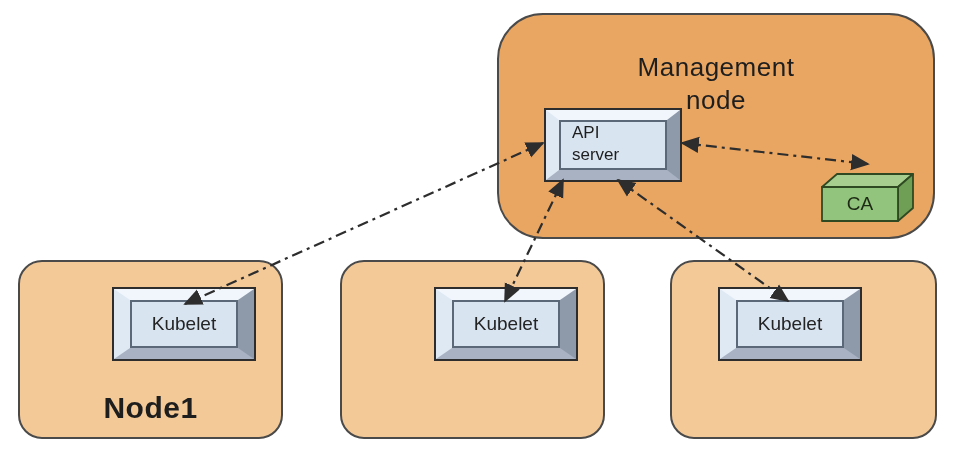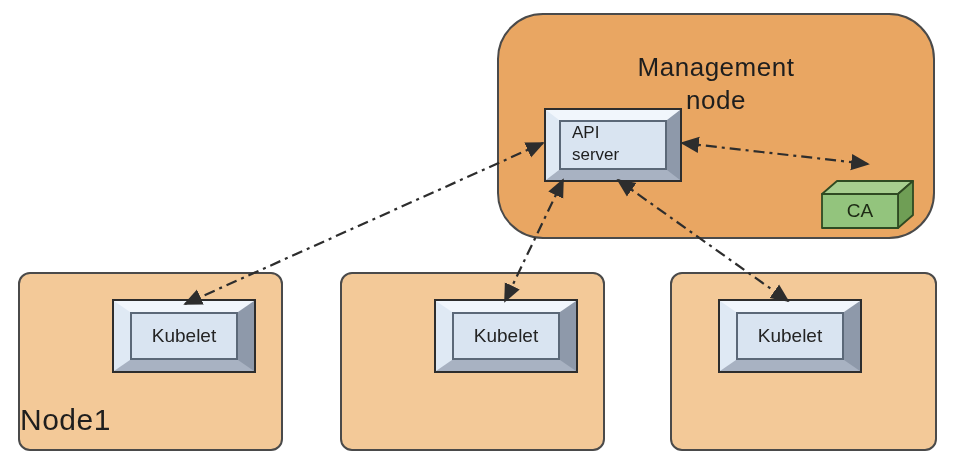--- a/index.html
+++ b/index.html
@@ -34,38 +34,38 @@
     width: 100%;
     text-align: center;
     font-size: 26px;
     line-height: 33px;
     font-weight: 500;
     white-space: pre-line;
     letter-spacing: 0.5px;
   }
   .worker-node {
     position: absolute;
-    top: 272px;
+    top: 260px;
     width: 265px; height: 179px;
     background: #f3c998;
     border: 2.5px solid #4a4a4a;
-    border-radius: 12px;
+    border-radius: 24px;
     box-sizing: border-box;
     z-index: 1;
   }
   .worker-node.n1 { left: 18px; }
   .worker-node.n2 { left: 340px; }
   .worker-node.n3 { left: 670px; width: 267px; }
   .worker-label {
     position: absolute;
     left: 0; bottom: 12px;
     width: 100%;
-    text-align: left;
+    text-align: center;
     font-size: 30px;
-    font-weight: 400;
+    font-weight: 700;
     letter-spacing: 0.5px;
   }
 
   
   .bevel {
     position: absolute;
     box-sizing: border-box;
     border-style: solid;
     border-color: #f1f6fc #8e99aa #a8b2c2 #dfe9f4; 
     background: #d9e4f1;
@@ -96,21 +96,21 @@
   .n2 .bevel.kubelet { left: 94px; }
   .n3 .bevel.kubelet { left: 48px; }
   .kubelet-label {
     font-size: 19px;
     color: #242424;
   }
 
   
   .ca-box {
     position: absolute;
-    left: 318px; top: 158px;
+    left: 318px; top: 151px;
     width: 105px; height: 62px;
   }
   .ca-label {
     position: absolute;
     left: 5px; top: 21px;
     width: 76px; height: 34px;
     display: flex;
     align-items: center;
     justify-content: center;
     font-size: 19px;

